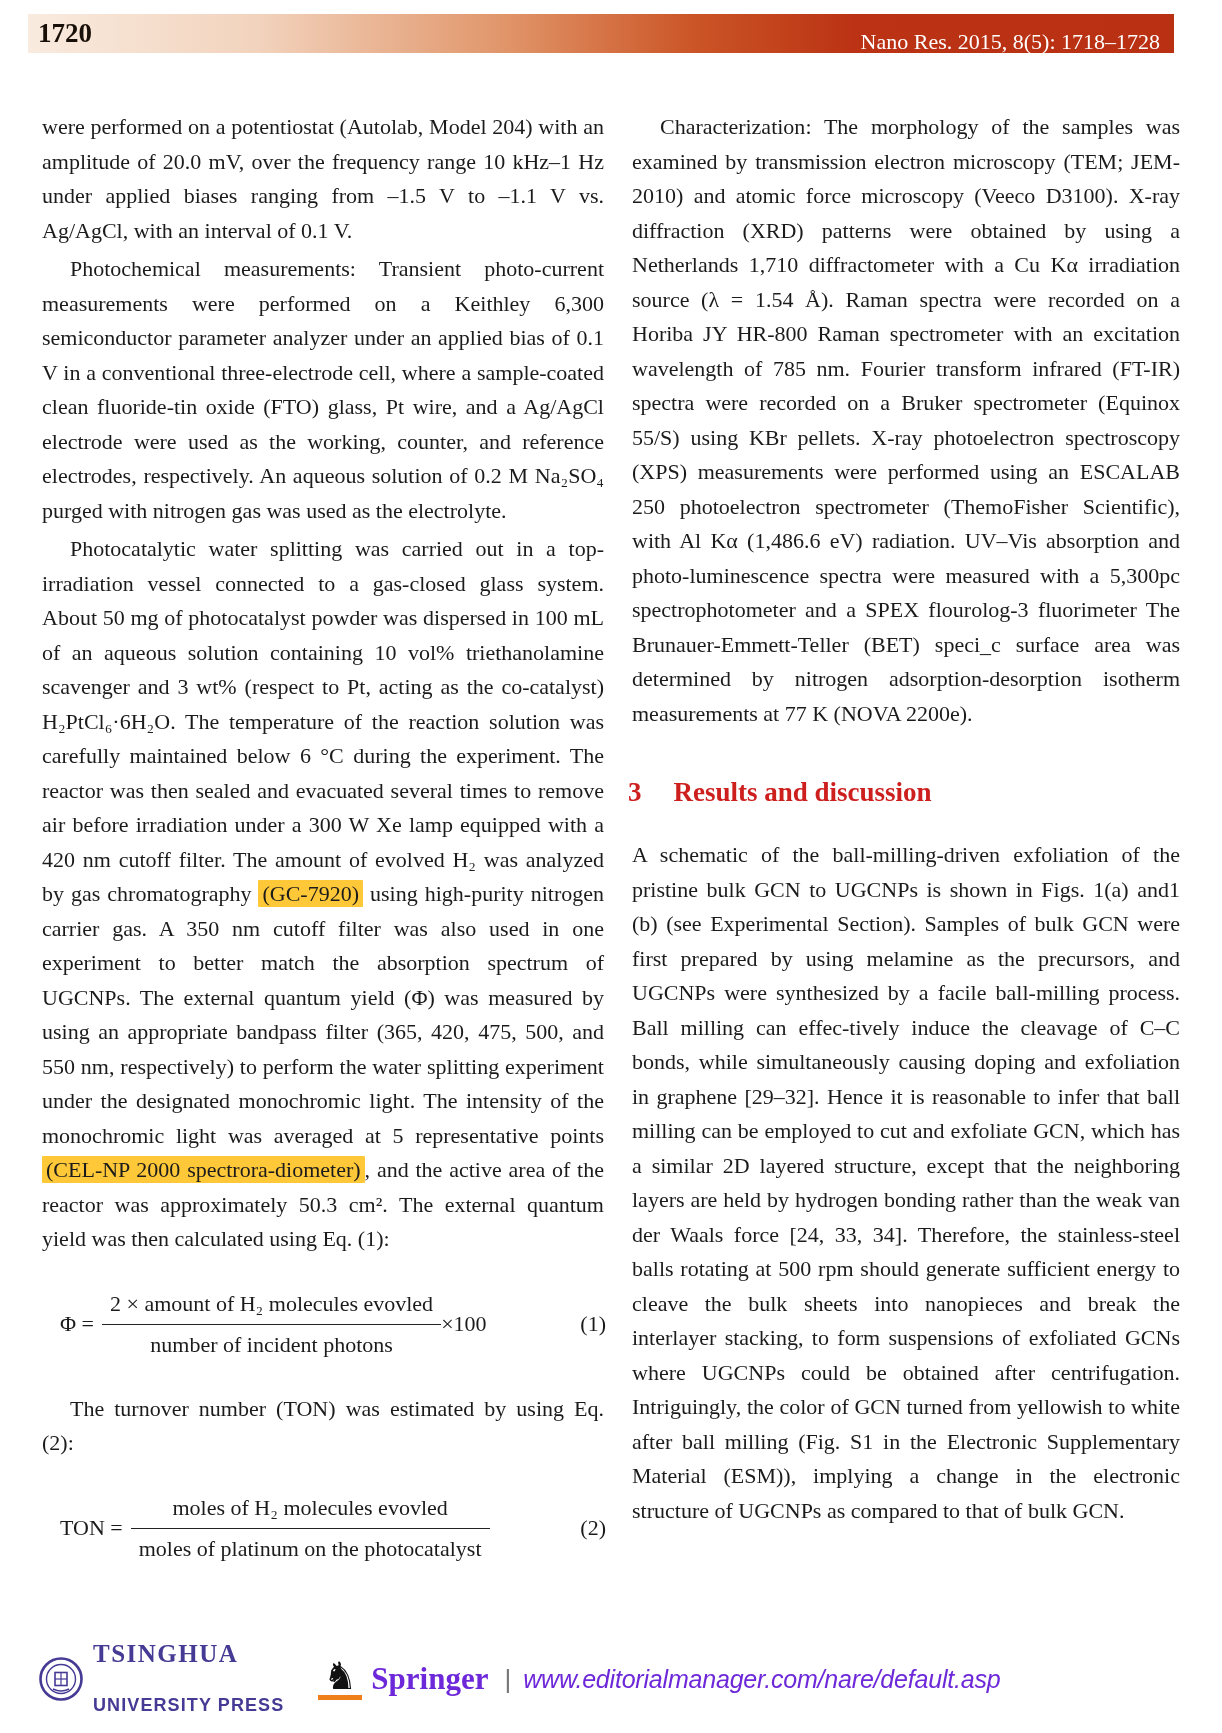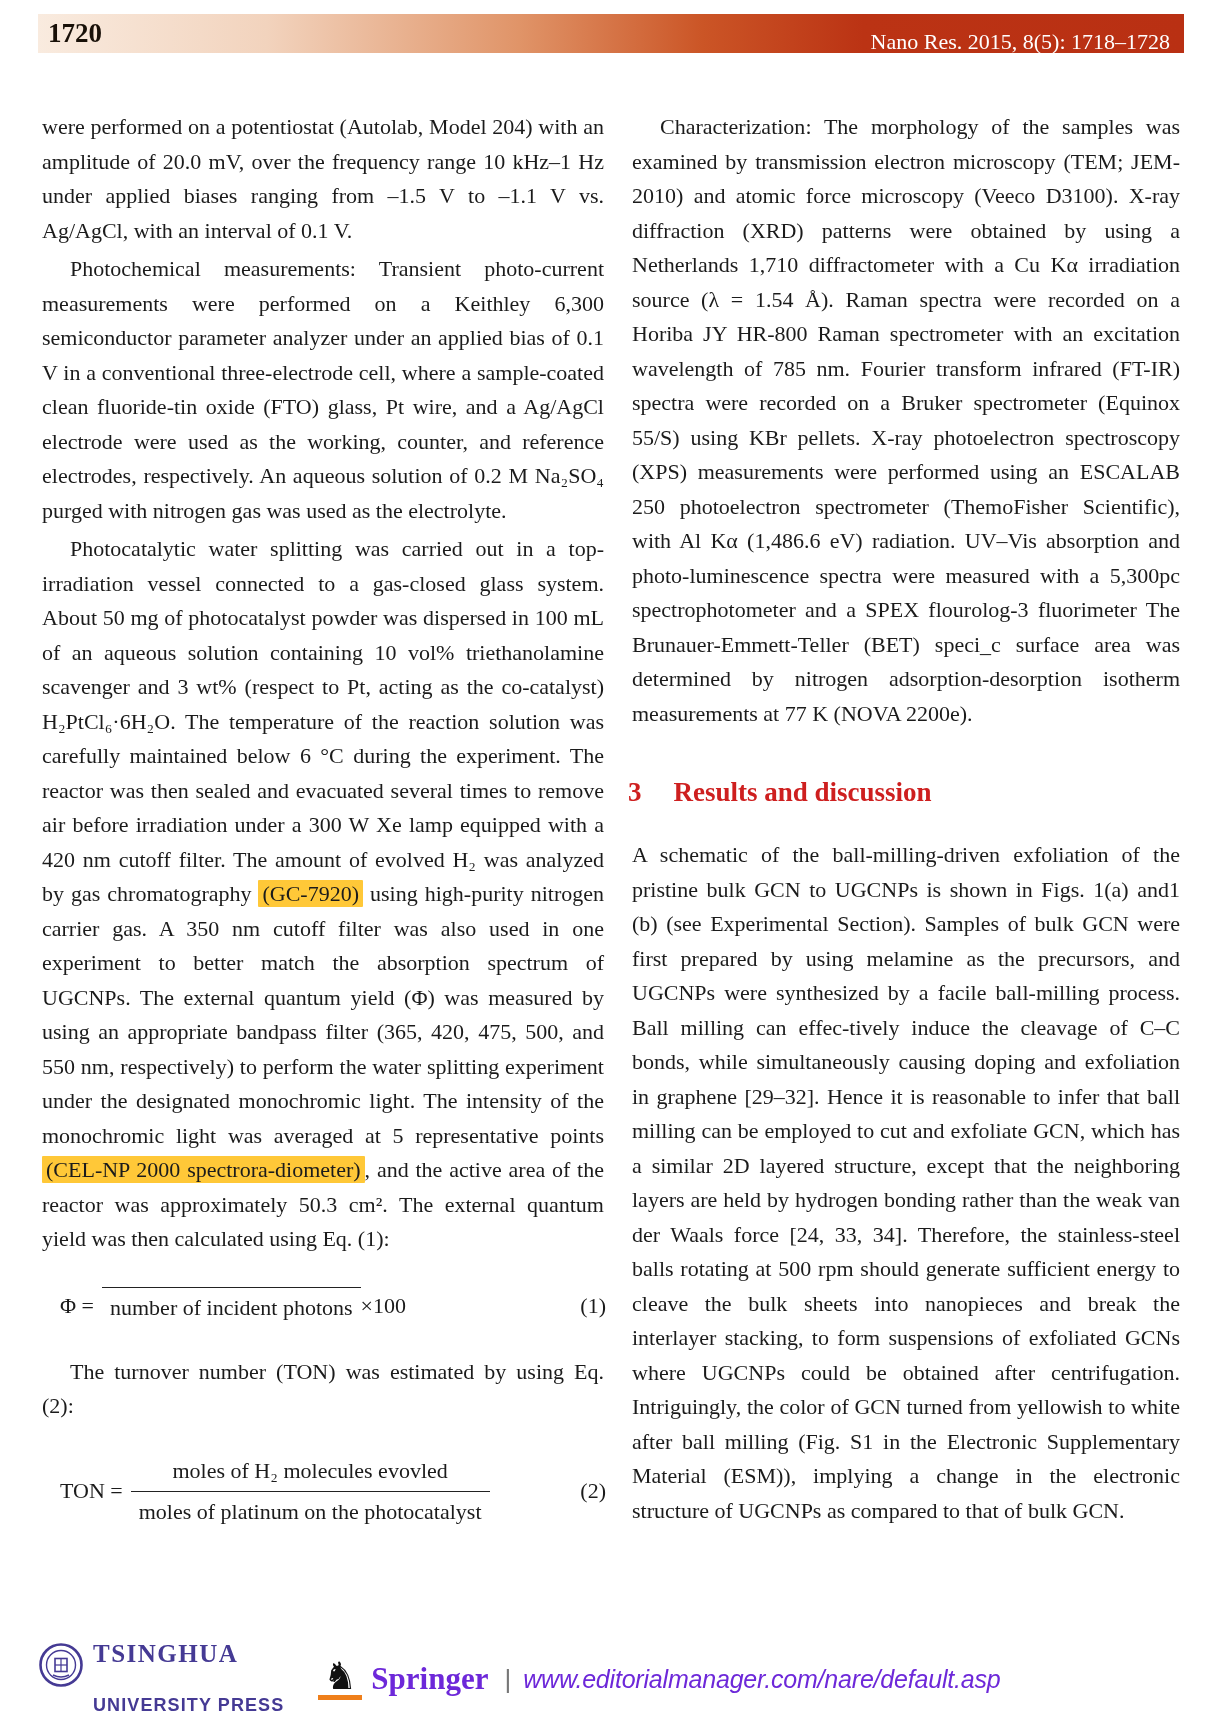--- a/index.html
+++ b/index.html
@@ -12,21 +12,21 @@
   }
   *{box-sizing:border-box;}
   html,body{margin:0;padding:0;}
   body{
     width:1222px;height:1733px;position:relative;background:#ffffff;
     font-family:"Liberation Serif","DejaVu Serif",serif;color:var(--text-color);
     overflow:hidden;
   }
   
   .header-bar{
-    position:absolute;left:38px;top:14px;width:1146px;height:39px;
+    position:absolute;left:28px;top:14px;width:1146px;height:39px;
     display:flex;align-items:center;justify-content:space-between;
     padding:0 14px 0 10px;
     background:linear-gradient(90deg,#f9ebdf 0%,#f2d3bd 20%,#e09468 42%,#cb5526 58%,#bb3314 72%,var(--header-red) 100%);
     text-align:right;
   }
   .page-number{font-size:27px;font-weight:bold;color:#181008;}
   .journal-ref{font-size:22px;color:#ffffff;margin-top:16px;}
   
   .col-left{position:absolute;left:38px;top:106px;width:570px;}
   .col-right{position:absolute;left:628px;top:106px;width:556px;}
@@ -54,21 +54,21 @@
   
   .section-heading{
     display:flex;gap:32px;margin:46px 0 30px 0;
     font-size:27px;font-weight:bold;color:var(--accent-red);
   }
   
   .footer{
     position:absolute;left:38px;top:1650px;width:1146px;height:58px;
     display:flex;align-items:center;
   }
-  .ts-group{display:flex;gap:9px;}
+  .ts-group{display:flex;align-items:center;gap:9px;}
   .ts-text{display:flex;flex-direction:column;justify-content:center;}
   .ts-name{
     font-family:"Liberation Serif","DejaVu Serif",serif;font-weight:bold;
     font-size:25px;line-height:23px;letter-spacing:1.5px;color:var(--tsinghua-purple);
   }
   .ts-sub{
     font-family:"Liberation Sans","DejaVu Sans",sans-serif;font-weight:bold;
     font-size:18px;letter-spacing:1.1px;color:var(--tsinghua-purple);margin-top:30px;
   }
   .springer-group{display:flex;align-items:center;margin-left:34px;}
@@ -97,20 +97,21 @@
 </div>
 
 <div class="col-left">
   <p class="para"><span>were performed on a potentiostat (Autolab, Model 204) with an amplitude of 20.0 mV, over the frequency range 10 kHz–1 Hz under applied biases ranging from –1.5 V to –1.1 V vs. Ag/AgCl, with an interval of 0.1 V.</span></p>
   <p class="para indent"><span class="ital">Photochemical measurements</span><span>: Transient photo-current measurements were performed on a Keithley 6,300 semiconductor parameter analyzer under an applied bias of 0.1 V in a conventional three-electrode cell, where a sample-coated clean fluoride-tin oxide (FTO) glass, Pt wire, and a Ag/AgCl electrode were used as the working, counter, and reference electrodes, respectively. An aqueous solution of 0.2 M Na₂SO₄ purged with nitrogen gas was used as the electrolyte.</span></p>
   <p class="para indent"><span>Photocatalytic water splitting was carried out in a top-irradiation vessel connected to a gas-closed glass system. About 50 mg of photocatalyst powder was dispersed in 100 mL of an aqueous solution containing 10 vol% triethanolamine scavenger and 3 wt% (respect to Pt, acting as the co-catalyst) H₂PtCl₆·6H₂O. The temperature of the reaction solution was carefully maintained below 6 °C during the experiment. The reactor was then sealed and evacuated several times to remove air before irradiation under a 300 W Xe lamp equipped with a 420 nm cutoff filter. The amount of evolved H₂ was analyzed by gas chromatography </span><span class="hl">(GC-7920)</span><span> using high-purity nitrogen carrier gas. A 350 nm cutoff filter was also used in one experiment to better match the absorption spectrum of UGCNPs. The external quantum yield (Φ) was measured by using an appropriate bandpass filter (365, 420, 475, 500, and 550 nm, respectively) to perform the water splitting experiment under the designated monochromic light. The intensity of the monochromic light was averaged at 5 representative points </span><span class="hl">(CEL-NP 2000 spectrora-diometer)</span><span>, and the active area of the reactor was approximately 50.3 cm². The external quantum yield was then calculated using Eq. (1):</span></p>
 
   <div class="equation">
     <span class="eq-lhs">Φ =</span>
     <span class="eq-frac">
+      <span class="eq-num">2 × amount of H₂ molecules evovled</span>
       <span class="eq-den">number of incident photons</span>
     </span>
     <span class="eq-suffix">×100</span>
     <span class="eq-label">(1)</span>
   </div>
 
   <p class="para indent"><span>The turnover number (TON) was estimated by using Eq. (2):</span></p>
 
   <div class="equation">
     <span class="eq-lhs">TON =</span>

